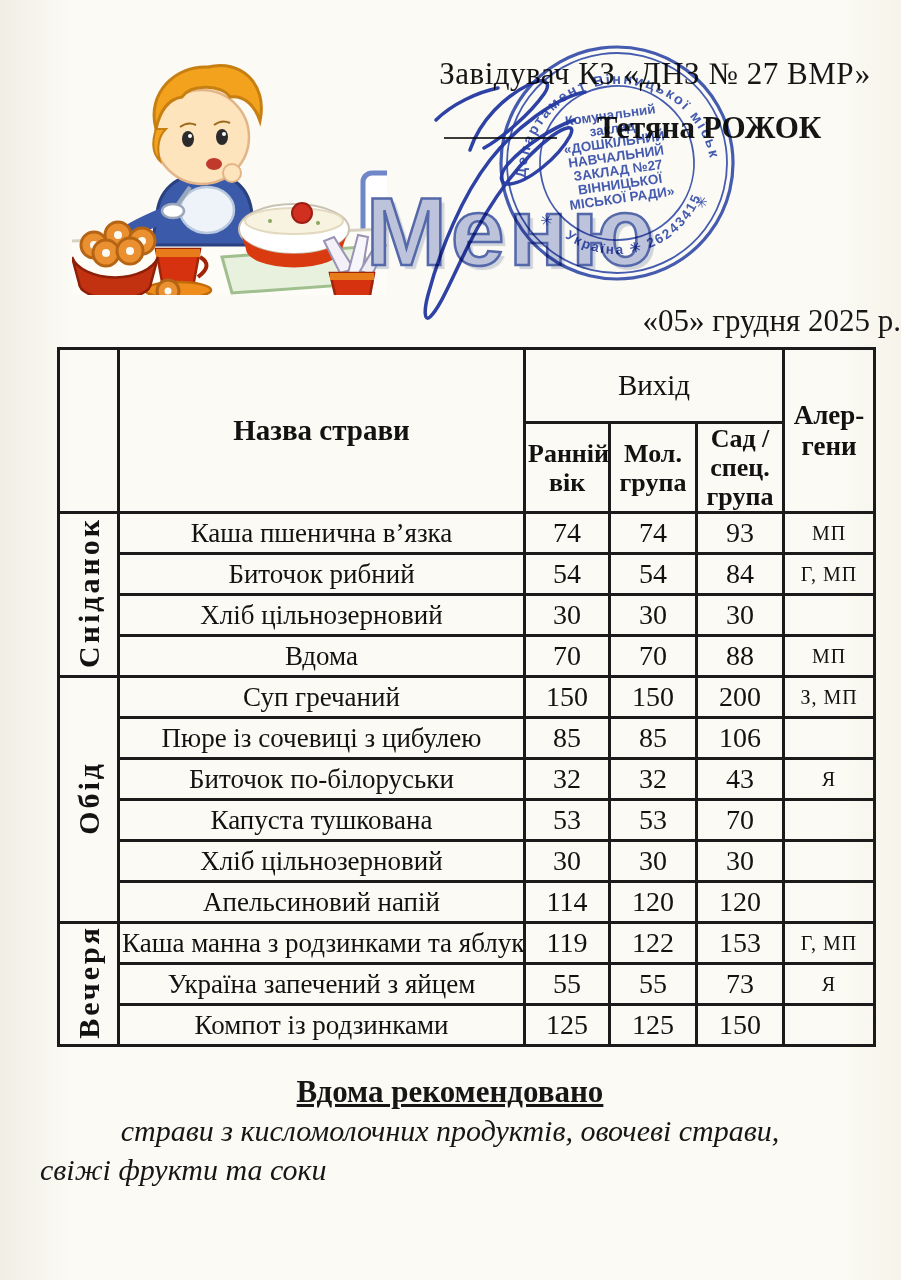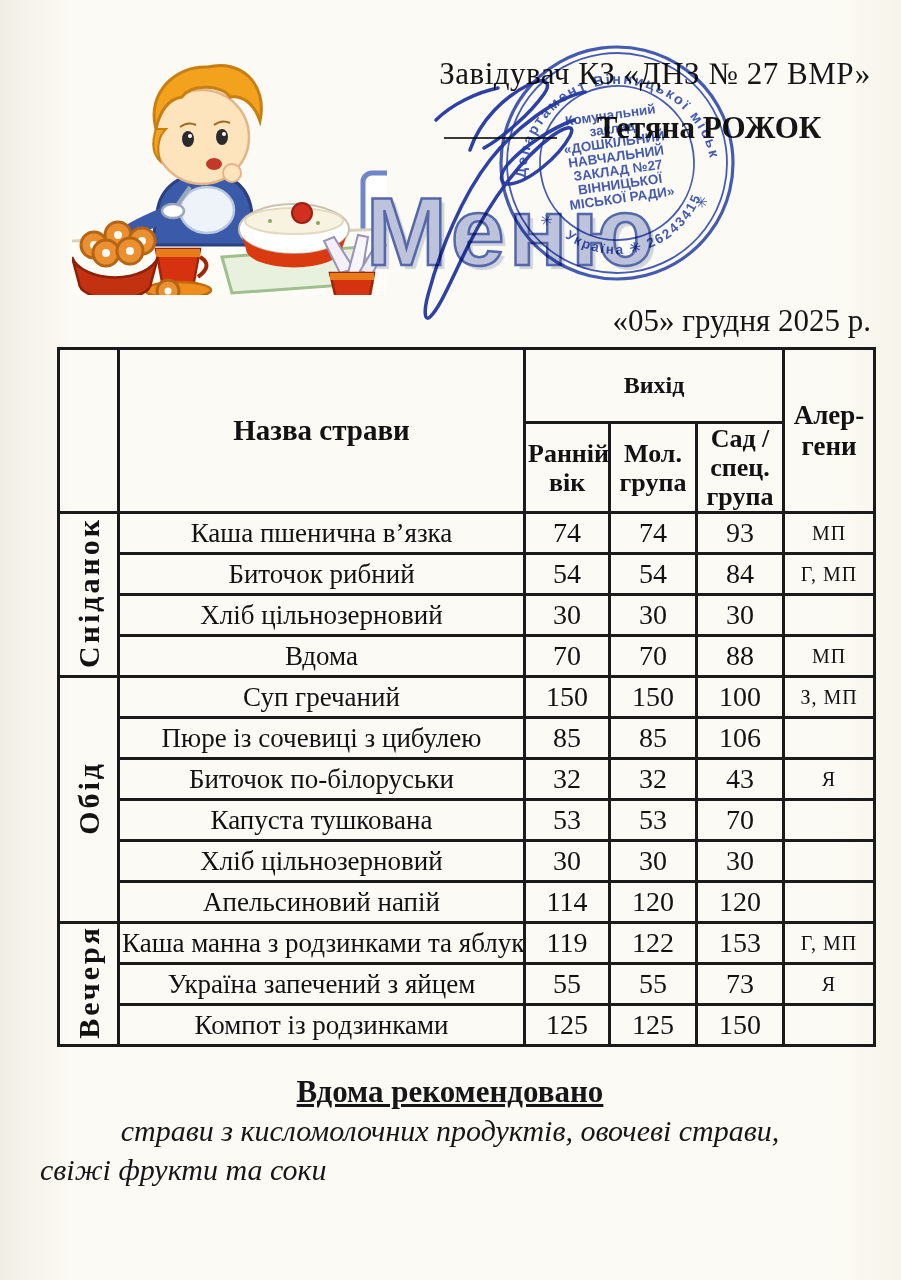--- a/index.html
+++ b/index.html
@@ -15,32 +15,32 @@
      font-size:31px;font-weight:400;letter-spacing:.5px;z-index:2;}
   .approver-name{position:absolute;left:569px;top:110px;width:280px;text-align:center;
      font-size:31px;font-weight:600;z-index:2;}
   .sig-underline{position:absolute;left:444px;top:137px;width:113px;height:2px;background:#3a3a3a;z-index:2;}
   .menu-word{position:absolute;left:366px;top:183px;z-index:1;
      font-family:"Liberation Sans",sans-serif;font-weight:bold;font-size:97px;line-height:1;
      letter-spacing:4px;color:#bcc3db;-webkit-text-stroke:2.5px #5468aa;
      text-shadow:4px 4px 1px rgba(140,150,180,.38);text-align:right;}
   .artwork{position:absolute;left:0;top:0;z-index:3;mix-blend-mode:multiply;}
   .illus{position:absolute;left:72px;top:45px;z-index:1;}
-  .date-line{position:absolute;left:466px;top:303px;width:405px;text-align:right;
+  .date-line{position:absolute;left:496px;top:303px;width:405px;text-align:right;
      font-size:31px;z-index:2;}
 
   
   table.menu{position:absolute;left:57px;top:347px;width:816px;border-collapse:collapse;
      table-layout:fixed;z-index:2;}
   table.menu td,table.menu th{border:3px solid #1b1b1b;padding:0 2px;text-align:center;
      vertical-align:middle;color:#121212;overflow:hidden;}
   tr.hrow1{height:74px;} tr.hrow2{height:73px;}
   table.menu tbody tr{height:41px;}
   th.name-h{font-size:29px;font-weight:bold;}
-  th.out-h{font-size:24px;font-weight:bold;}
+  th.out-h{font-size:29px;font-weight:normal;}
   th.sub-h{font-size:26px;font-weight:bold;line-height:1.12;white-space:pre-line;}
   th.al-h{font-size:27px;font-weight:bold;line-height:1.15;white-space:pre-line;}
   td.dish{font-size:27px;white-space:nowrap;}
   td.num{font-size:28px;}
   td.allergen{font-size:20px;letter-spacing:1px;}
   td.group-cell{width:60px;}
   .vlabel{display:inline-block;writing-mode:vertical-rl;transform:rotate(180deg);
      font-weight:bold;font-size:30px;letter-spacing:3px;}
 
   
@@ -223,21 +223,21 @@
           <td class="num">70</td>
           <td class="num">70</td>
           <td class="num">88</td>
           <td class="allergen">МП</td>
         </tr>
         <tr>
           <td class="group-cell" rowspan="6"><span class="vlabel">Обід</span></td>
           <td class="dish">Суп гречаний</td>
           <td class="num">150</td>
           <td class="num">150</td>
-          <td class="num">100</td>
+          <td class="num">200</td>
           <td class="allergen">З, МП</td>
         </tr>
         <tr>
           <td class="dish">Пюре із сочевиці з цибулею</td>
           <td class="num">85</td>
           <td class="num">85</td>
           <td class="num">106</td>
           <td class="allergen"></td>
         </tr>
         <tr>

